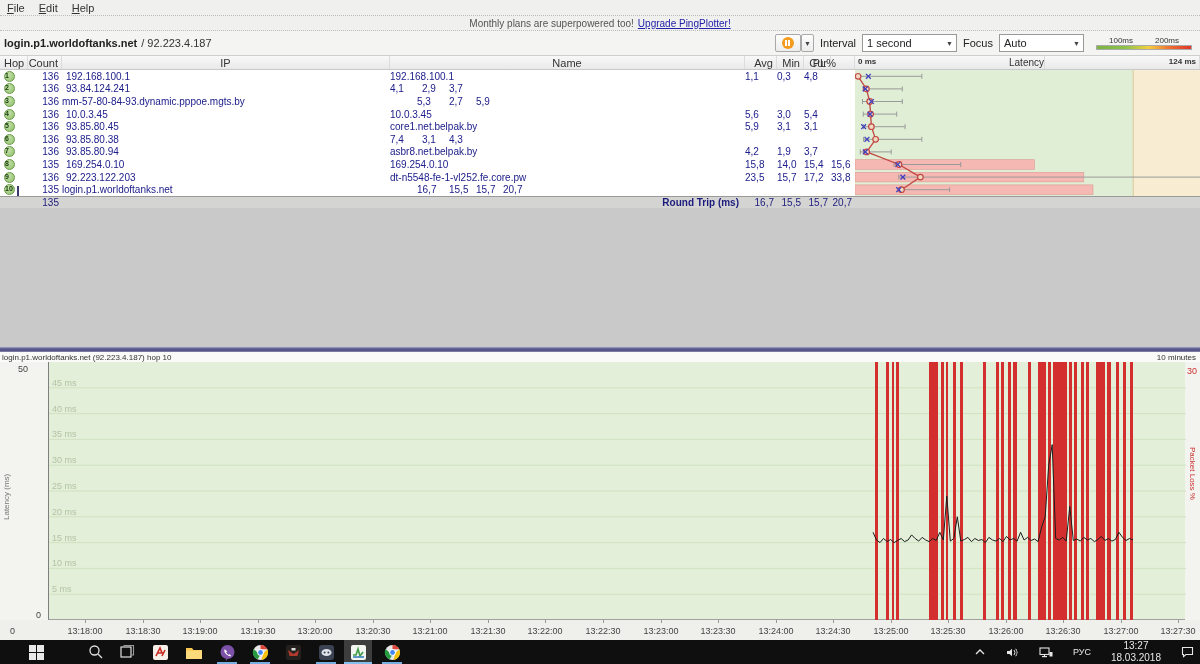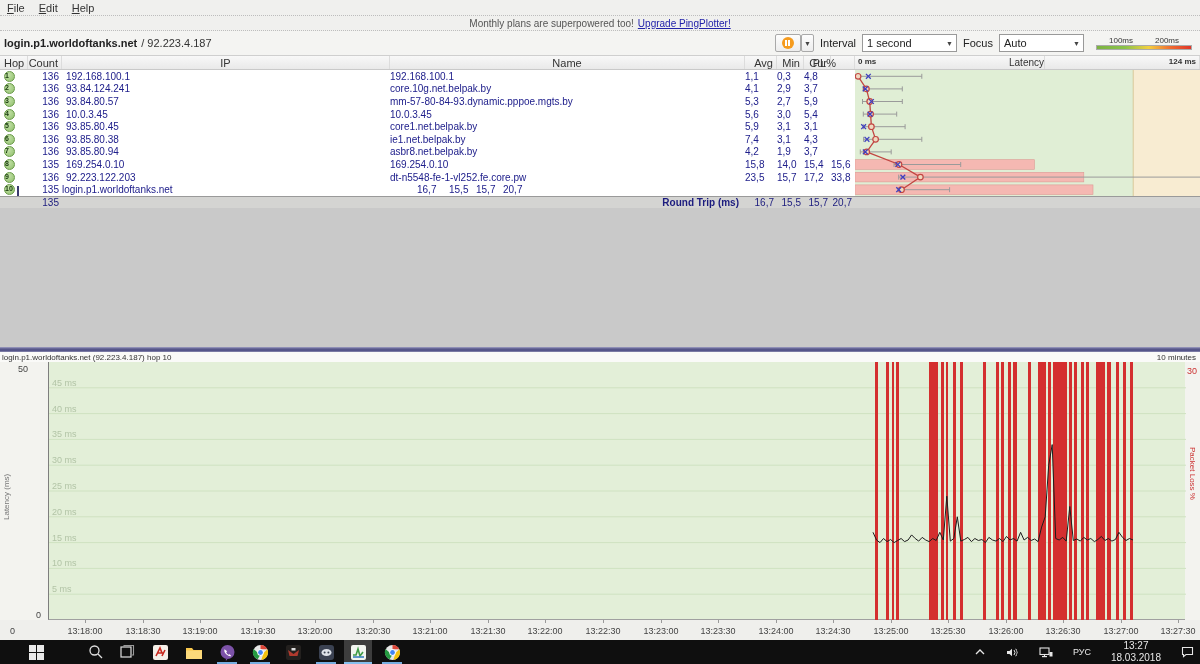--- a/index.html
+++ b/index.html
@@ -187,32 +187,30 @@
        <span class="c-min">0,3</span>
        <span class="c-cur">4,8</span>
        <span class="c-pl"></span>
      </div>
       <div class="trow">
        <span class="c-hop">
           <span class="hopball">2</span>
         </span>
        <span class="c-count">136</span>
        <span class="c-ip">93.84.124.241</span>
-       <span class="c-name">core.10g.net.belpak.by</span>
        <span class="c-avg">4,1</span>
        <span class="c-min">2,9</span>
        <span class="c-cur">3,7</span>
        <span class="c-pl"></span>
      </div>
       <div class="trow">
        <span class="c-hop">
           <span class="hopball">3</span>
         </span>
        <span class="c-count">136</span>
-       <span class="c-ip">93.84.80.57</span>
        <span class="c-name">mm-57-80-84-93.dynamic.pppoe.mgts.by</span>
        <span class="c-avg">5,3</span>
        <span class="c-min">2,7</span>
        <span class="c-cur">5,9</span>
        <span class="c-pl"></span>
      </div>
       <div class="trow">
        <span class="c-hop">
           <span class="hopball">4</span>
         </span>
@@ -235,21 +233,20 @@
        <span class="c-min">3,1</span>
        <span class="c-cur">3,1</span>
        <span class="c-pl"></span>
      </div>
       <div class="trow">
        <span class="c-hop">
           <span class="hopball">6</span>
         </span>
        <span class="c-count">136</span>
        <span class="c-ip">93.85.80.38</span>
-       <span class="c-name">ie1.net.belpak.by</span>
        <span class="c-avg">7,4</span>
        <span class="c-min">3,1</span>
        <span class="c-cur">4,3</span>
        <span class="c-pl"></span>
      </div>
       <div class="trow">
        <span class="c-hop">
           <span class="hopball">7</span>
         </span>
        <span class="c-count">136</span>

